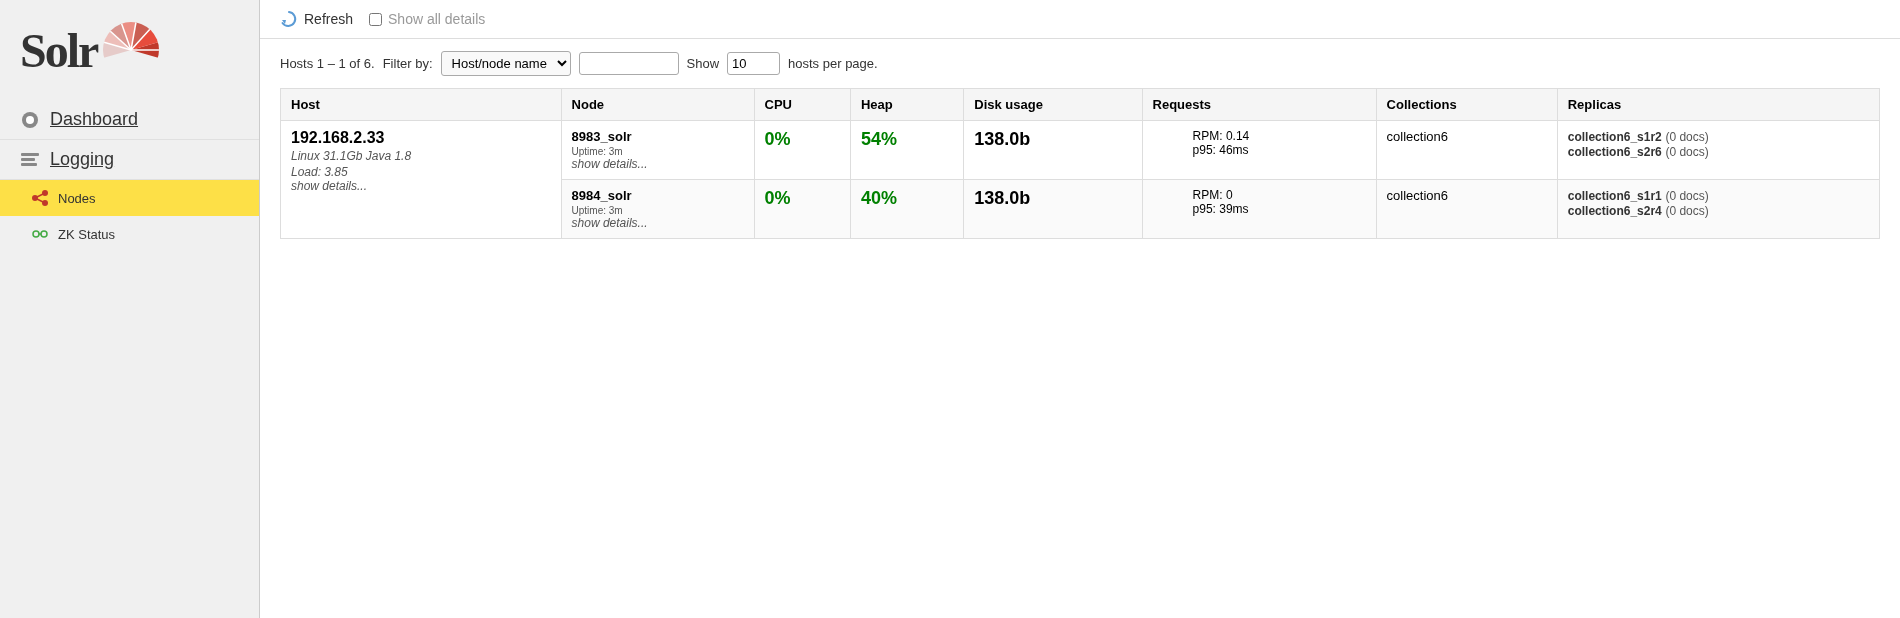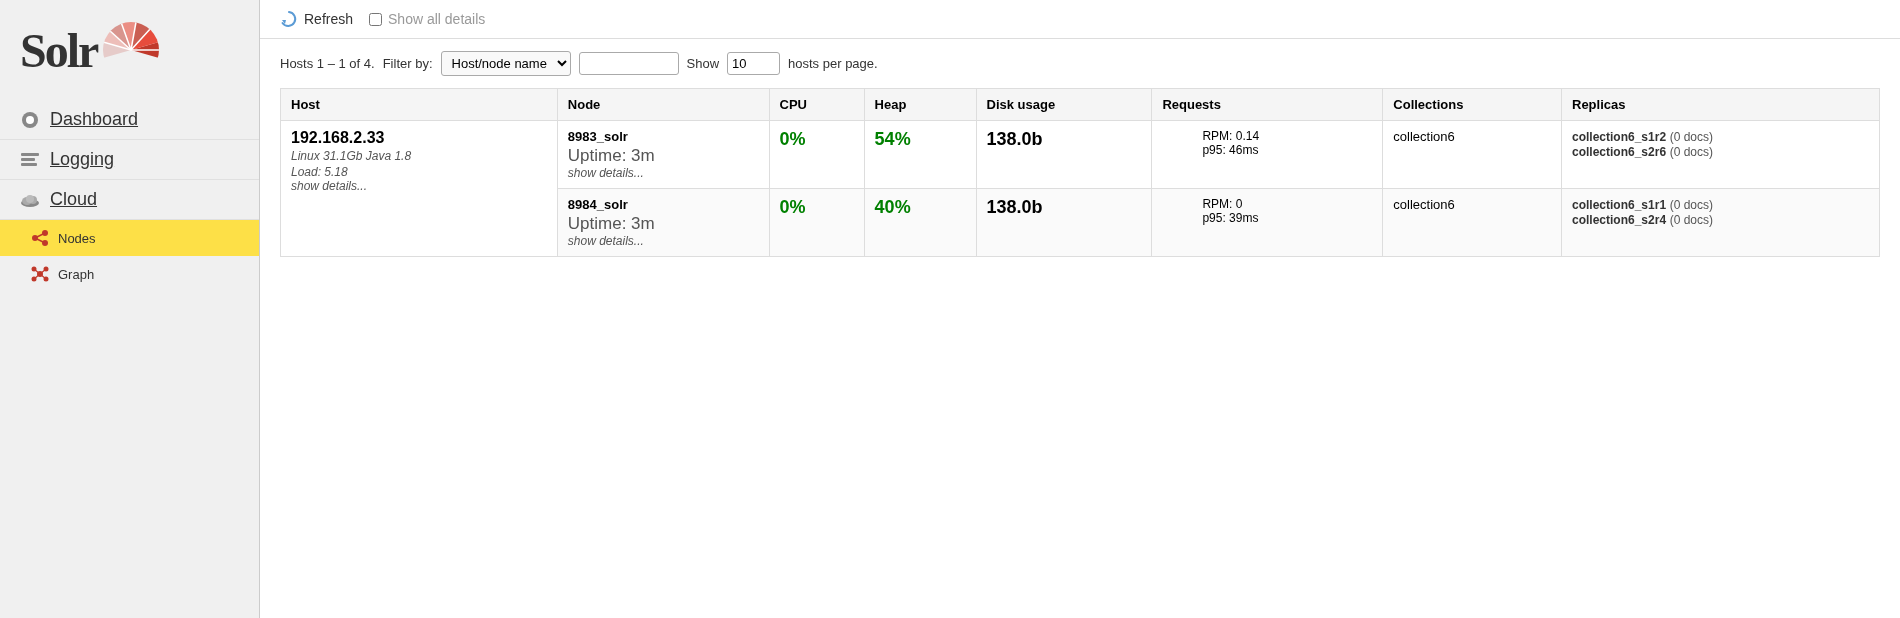--- a/index.html
+++ b/index.html
@@ -163,21 +163,21 @@
     .nodes-table td {
       border: 1px solid #ddd;
       padding: 8px 10px;
       vertical-align: top;
     }
     .nodes-table tr:nth-child(even) td { background: #fafafa; }
     .host-name { font-weight: bold; font-size: 16px; }
     .host-detail { font-style: italic; color: #555; font-size: 12px; margin-top: 2px; }
     .show-details-link { font-style: italic; color: #555; font-size: 12px; cursor: pointer; }
     .node-name { font-weight: bold; }
-    .node-detail { font-size: 17px; color: #555; margin-top: 2px; }
+    .node-detail { font-size: 10px; color: #555; margin-top: 2px; }
     .node-show-link { font-style: italic; font-size: 12px; color: #555; cursor: pointer; }
     .cpu-value { color: green; font-weight: bold; font-size: 18px; }
     .heap-value { color: green; font-weight: bold; font-size: 18px; }
     .disk-value { font-weight: bold; font-size: 18px; }
     .rpm-text { font-size: 12px; padding-left: 40px; }
     .replica-link { font-weight: bold; color: #333; font-size: 12px; }
     .replica-count { font-size: 12px; color: #555; }
   </style>
 </head>
 <body>
@@ -228,63 +228,46 @@
       <span class="item-icon">
         <svg width="18" height="14" viewBox="0 0 18 14">
             <rect x="0" y="0" width="18" height="3" rx="1" fill="#888"></rect>
             <rect x="0" y="5" width="14" height="3" rx="1" fill="#888"></rect>
             <rect x="0" y="10" width="16" height="3" rx="1" fill="#888"></rect>
           </svg>
       </span>
       <span>Logging</span>
     </li>
 
-    <li class="sidebar-item">
-      <span class="item-icon">
-        <svg width="20" height="14" viewBox="0 0 20 14">
-            <ellipse cx="10" cy="10" rx="9" ry="4" fill="#888"></ellipse>
-            <ellipse cx="7" cy="8" rx="5" ry="4" fill="#aaa"></ellipse>
-            <ellipse cx="13" cy="7" rx="4" ry="4" fill="#aaa"></ellipse>
-            <ellipse cx="10" cy="6" rx="4" ry="4" fill="#bbb"></ellipse>
-          </svg>
-      </span>
-      <span>Cloud</span>
-    </li>
 
     <li class="sidebar-sub-item active">
       <span class="item-icon">
         <svg width="18" height="18" viewBox="0 0 18 18">
           <circle cx="4" cy="9" r="3" fill="#c0392b"></circle>
           <circle cx="14" cy="4" r="3" fill="#c0392b"></circle>
           <circle cx="14" cy="14" r="3" fill="#c0392b"></circle>
           <line x1="4" y1="9" x2="14" y2="4" stroke="#c0392b" stroke-width="1.5"></line>
           <line x1="4" y1="9" x2="14" y2="14" stroke="#c0392b" stroke-width="1.5"></line>
         </svg>
       </span>
       <span>Nodes</span>
     </li>
 
 
-
     <li class="sidebar-sub-item">
       <span class="item-icon">
         <svg width="18" height="18" viewBox="0 0 18 18">
-          <circle cx="9" cy="9" r="3" fill="#c0392b"></circle>
-          <circle cx="3" cy="4" r="2.5" fill="#c0392b"></circle>
-          <circle cx="15" cy="4" r="2.5" fill="#c0392b"></circle>
-          <circle cx="3" cy="14" r="2.5" fill="#c0392b"></circle>
-          <circle cx="15" cy="14" r="2.5" fill="#c0392b"></circle>
-          <line x1="9" y1="9" x2="3" y2="4" stroke="#c0392b" stroke-width="1.2"></line>
-          <line x1="9" y1="9" x2="15" y2="4" stroke="#c0392b" stroke-width="1.2"></line>
-          <line x1="9" y1="9" x2="3" y2="14" stroke="#c0392b" stroke-width="1.2"></line>
-          <line x1="9" y1="9" x2="15" y2="14" stroke="#c0392b" stroke-width="1.2"></line>
+          <circle cx="5" cy="9" r="3" fill="none" stroke="#4a4" stroke-width="1.5"></circle>
+          <circle cx="13" cy="9" r="3" fill="none" stroke="#4a4" stroke-width="1.5"></circle>
+          <line x1="8" y1="9" x2="10" y2="9" stroke="#4a4" stroke-width="1.5"></line>
         </svg>
       </span>
-      <span>Graph</span>
+      <span>ZK Status</span>
     </li>
+
   </ul>
 </div>
 
 <div id="main">
 
   <div class="toolbar">
     <button class="refresh-btn">
 
       <svg class="refresh-icon" viewBox="0 0 18 18" xmlns="http://www.w3.org/2000/svg">
         <path d="M9 2 A7 7 0 1 1 2.5 13" fill="none" stroke="#5b9bd5" stroke-width="2" stroke-linecap="round"></path>
@@ -292,21 +275,21 @@
       </svg>
       <span>Refresh</span>
     </button>
     <label class="show-all-details">
       <input type="checkbox" style="">
       <span>Show all details</span>
     </label>
   </div>
 
   <div class="filter-bar">
-    <span>Hosts 1 – 1 of 4.</span>
+    <span>Hosts 1 – 1 of 6.</span>
     <span>Filter by:</span>
     <select>
       <option>Host/node name</option>
       <option>IP Address</option>
       <option>Status</option>
     </select>
     <input type="text" value="" style="">
     <span>Show</span>
     <input type="number" value="10" style="">
     <span>hosts per page.</span>
@@ -324,21 +307,21 @@
         <th>Collections</th>
         <th>Replicas</th>
       </tr>
     </thead>
     <tbody>
 
       <tr>
         <td rowspan="2">
           <div class="host-name">192.168.2.33</div>
           <div class="host-detail">Linux 31.1Gb Java 1.8</div>
-          <div class="host-detail">Load: 5.18</div>
+          <div class="host-detail">Load: 3.85</div>
           <div class="show-details-link">show details...</div>
         </td>
         <td>
           <div class="node-name">8983_solr</div>
           <div class="node-detail">Uptime: 3m</div>
           <div class="node-show-link">show details...</div>
         </td>
         <td>
           <span class="cpu-value">0%</span>
         </td>

